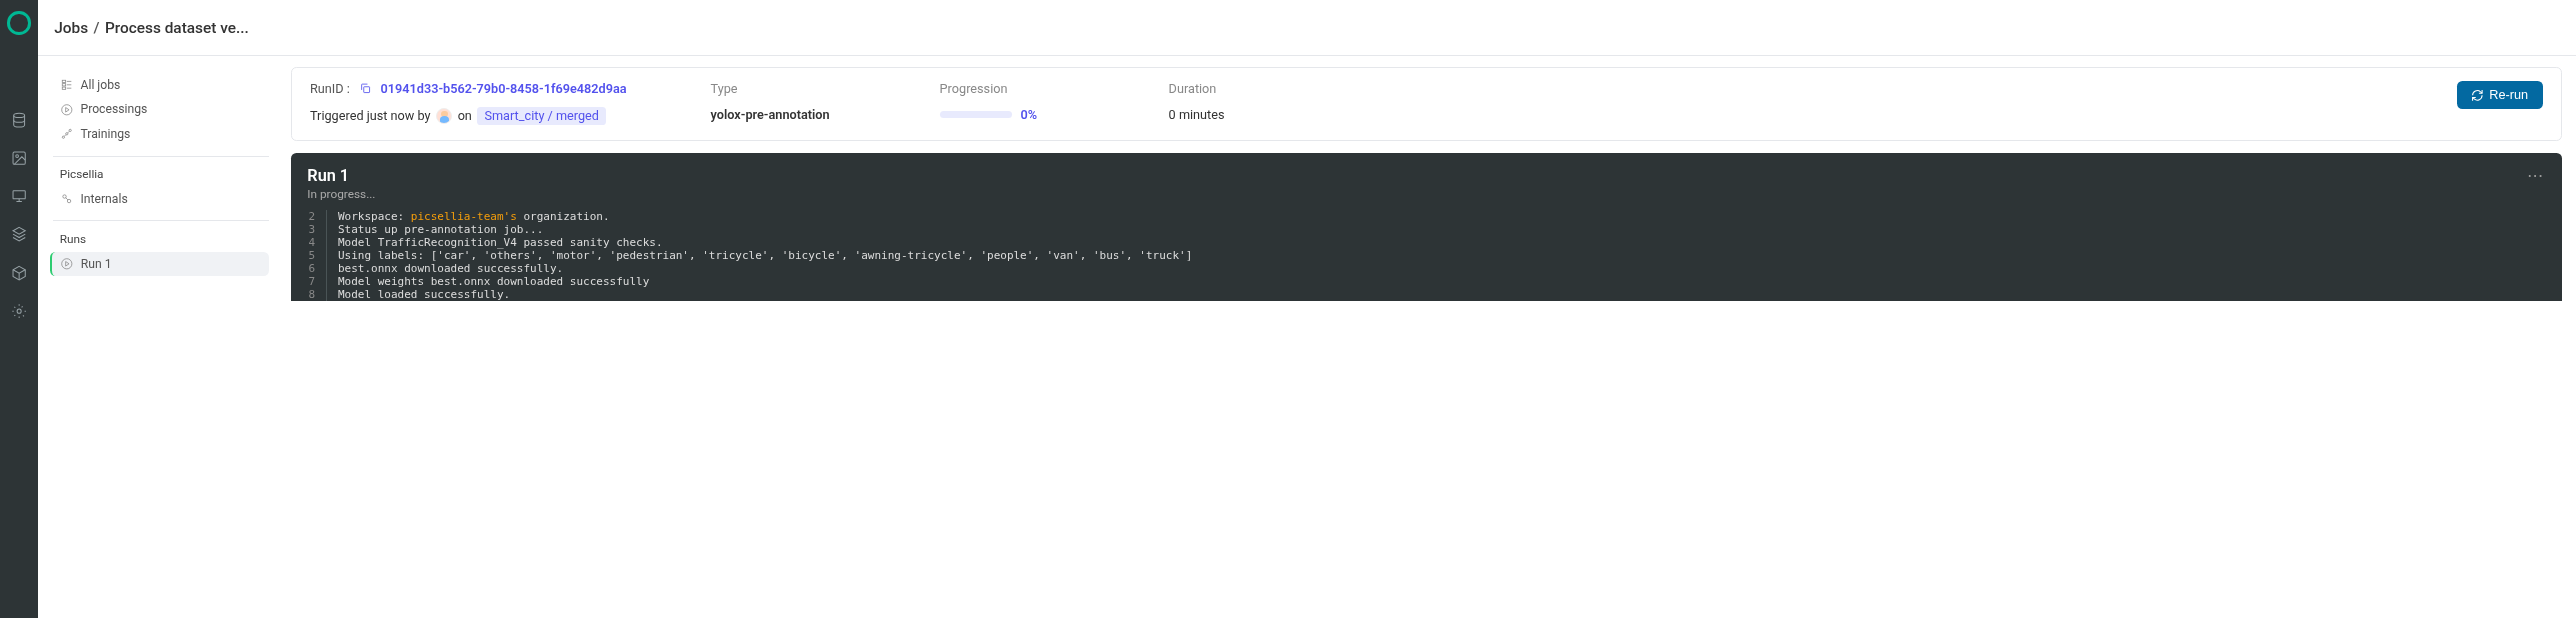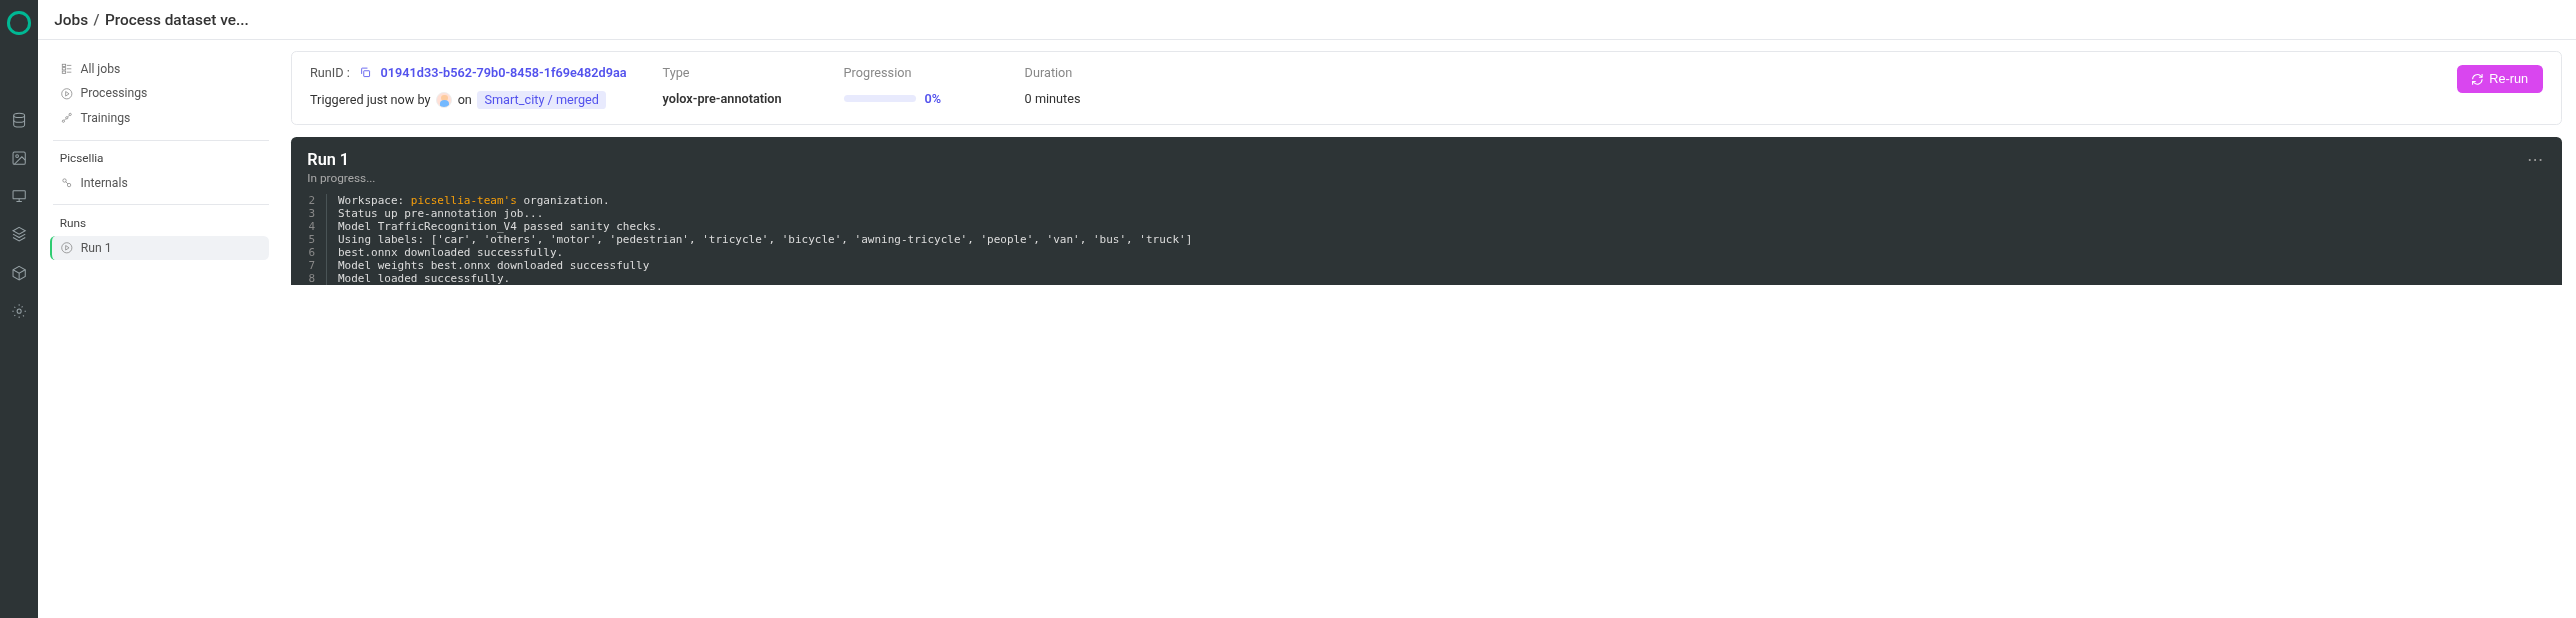--- a/index.html
+++ b/index.html
@@ -30,21 +30,21 @@
     .rail-icon { color: #b2bec3; opacity: .8; width: 16.3px; height: 16.3px; display:flex; align-items:center; justify-content:center; }
     .rail-icon svg { width: 16.3px; height: 16.3px; stroke: currentColor; fill: none; stroke-width: 1.5; }
     .spacer-rail { height: 33px; }
     .main {
       flex: 1;
       display: flex;
       flex-direction: column;
       overflow: hidden;
     }
     .topbar {
-      height: 40px;
+      height: 56px;
       border-bottom: 0.9px solid #e5e7eb;
       display: flex;
       align-items: center;
       padding: 0 16.3px;
       font-size: 15.4px;
       color: #333;
       font-weight: 500;
     }
     .topbar a { color: #333; text-decoration: none; }
     .crumb-sep { margin: 0 5.4px; color: #555; }
@@ -95,21 +95,21 @@
     .avatar::after{content:"";position:absolute;bottom:0;left:2.7px;right:2.7px;height:7.2px;background:#74b9ff;border-radius:50% 50% 0 0;}
     .avatar::before{content:"";position:absolute;top:1.8px;left:4.5px;width:6.3px;height:6.3px;background:#fdcb9e;border-radius:50%;}
     .chip { background: #e8eafd; color: #5352ed; padding: 1.8px 7.2px; border-radius: 3.6px; font-size: 12.7px;}
     .type-val { font-size: 12.7px; font-weight: 600; color: #333; }
     .status-badge { background: #ffe8b3; color: #a67c00; padding: 3.6px 9px; border-radius: 3.6px; font-size: 11.8px; font-weight:600; display:inline-block; width:fit-content;}
     .prog-row { display:flex; align-items:center; gap:9px;}
     .prog-bar { width: 72px; height: 7.2px; background: #e8eafd; border-radius: 3.6px; }
     .prog-pct { color: #5352ed; font-weight: 600; font-size: 12.7px;}
     .duration-val { font-size: 12.7px; color: #333;}
     .rerun-btn {
-      background: #d946ef; color: #fff; border: none;
+      background: #0369a1; color: #fff; border: none;
       padding: 7.2px 14.5px; border-radius: 5.4px; font-size: 12.7px;
       display: flex; align-items: center; gap: 5.4px; cursor: pointer;
       font-weight: 500;
     }
     .rerun-btn svg { width:12.7px; height:12.7px; stroke:#fff; fill:none; stroke-width:2;}
     .run-section {
       background: #2d3436; border-radius: 5.4px 5.4px 0 0;
       margin: 12.7px 0 0 11px; color: #fff; overflow:hidden;
     }
     .run-head { padding: 12.7px 16.3px 9px; display:flex; justify-content:space-between;}
@@ -122,21 +122,21 @@
     }
     .chev { width:12.7px; height:12.7px; stroke:#fff; fill:none;}
     .logs {
       font-family: ui-monospace, "SF Mono", Menlo, Consolas, monospace;
       font-size: 11px; color: #ddd;
     }
     .log-line { display:flex; }
     .gut { width: 36px; text-align:right; color: #888; padding-right:11px; border-right:0.9px solid #4a5456; flex-shrink:0;}
     .ln { padding-left: 11px; white-space: pre; }
     .hl { color: #f59e0b; }
-    .info-col.flex1{ min-width:145px;}
+    .info-col.flex1{ min-width:145px;margin-left:48px;}
     .rerun-wrap{ margin-left:auto;}
   </style>
 </head>
 <body>
 
 <div class="railbar">
   <div class="logo"></div>
   <div class="spacer-rail"></div>
   <div class="rail-icon">
       <svg viewBox="0 0 24 24">

